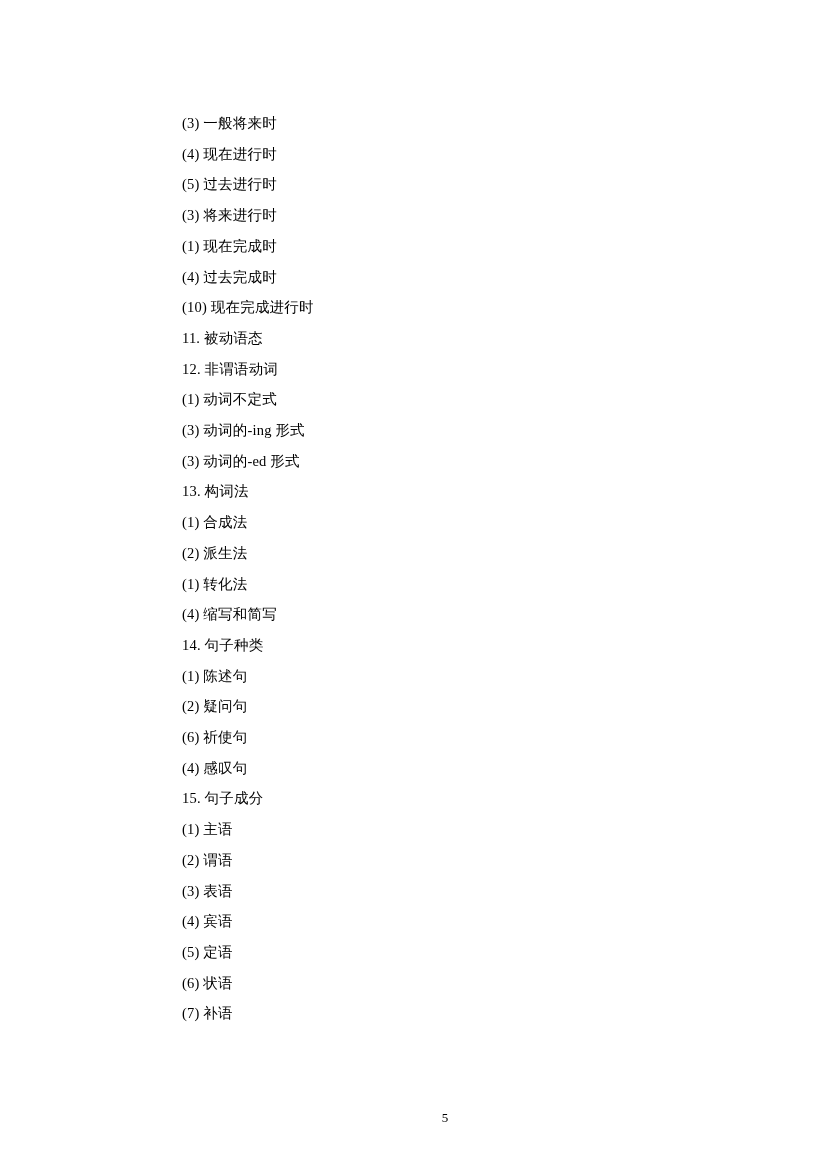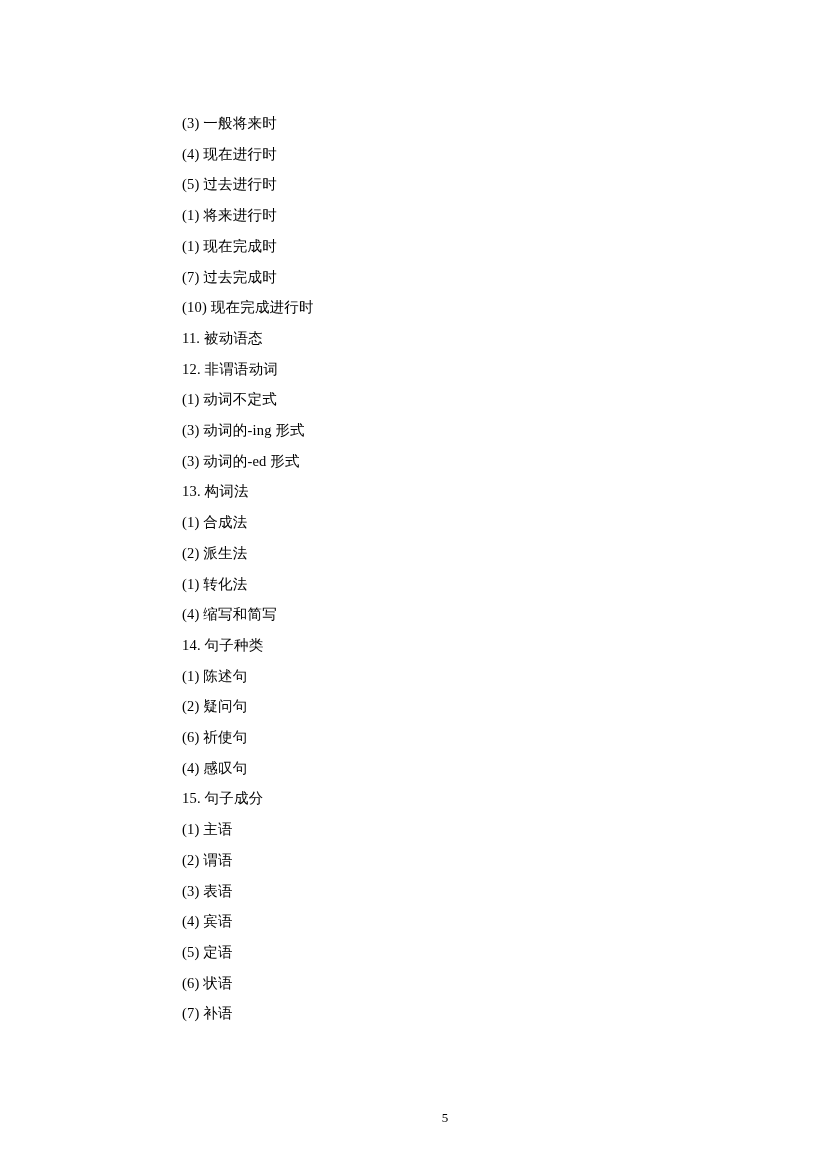--- a/index.html
+++ b/index.html
@@ -47,23 +47,23 @@
   }
 </style>
 </head>
 <body>
 
 <div class="page">
   <div class="content">
     <div class="line">(3) 一般将来时</div>
     <div class="line">(4) 现在进行时</div>
     <div class="line">(5) 过去进行时</div>
-    <div class="line">(1) 将来进行时</div>
+    <div class="line">(3) 将来进行时</div>
     <div class="line">(1) 现在完成时</div>
-    <div class="line">(7) 过去完成时</div>
+    <div class="line">(4) 过去完成时</div>
     <div class="line">(10) 现在完成进行时</div>
     <div class="line">11. 被动语态</div>
     <div class="line">12. 非谓语动词</div>
     <div class="line">(1) 动词不定式</div>
     <div class="line">(3) 动词的-ing 形式</div>
     <div class="line">(3) 动词的-ed 形式</div>
     <div class="line">13. 构词法</div>
     <div class="line">(1) 合成法</div>
     <div class="line">(2) 派生法</div>
     <div class="line">(1) 转化法</div>

